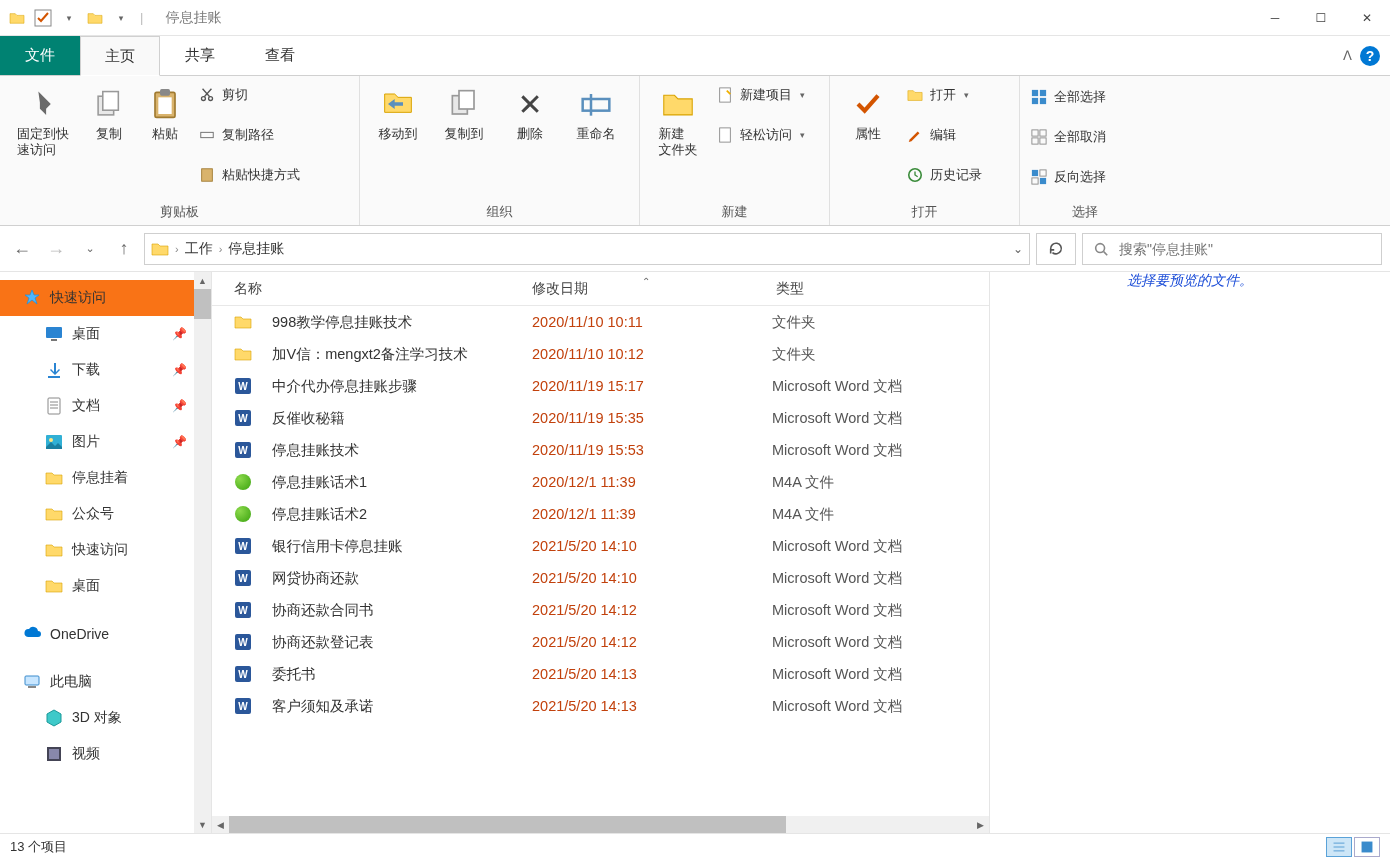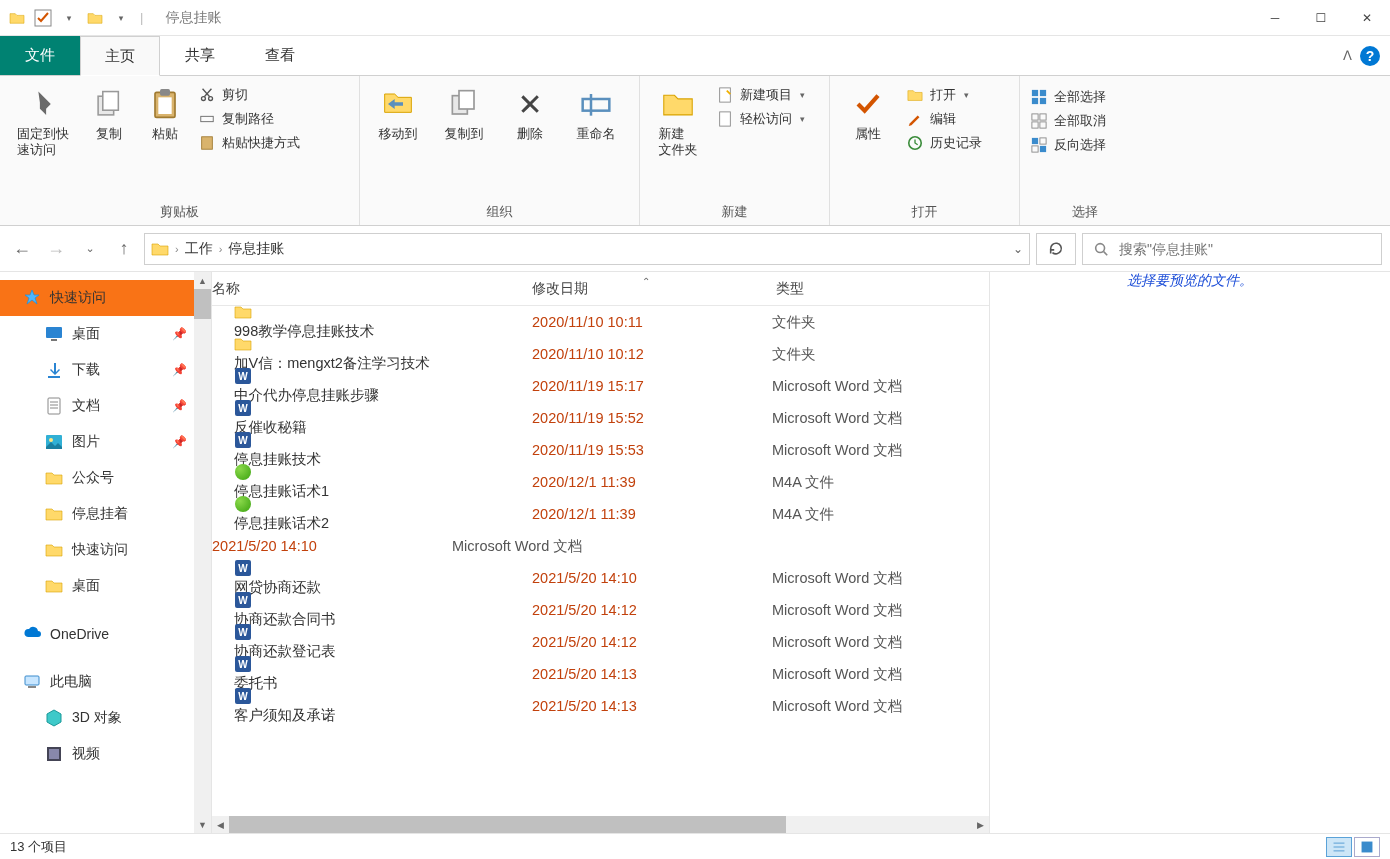--- a/index.html
+++ b/index.html
@@ -19,21 +19,21 @@
 .tabs-row .ribbon-right { margin-left: auto; display: flex; align-items: center; padding-right: 10px; gap: 8px; }
 .help-icon { width: 20px; height: 20px; border-radius: 50%; background: #0078d4; color: #fff; display: flex; align-items: center; justify-content: center; font-weight: bold; font-size: 14px; }
 
 .ribbon { height: 150px; display: flex; background: #fafafa; border-bottom: 1px solid #d0d0d0; }
 .ribbon-group { display: flex; flex-direction: column; padding: 4px 6px 0 6px; border-right: 1px solid #e0e0e0; }
 .ribbon-group-body { flex: 1; display: flex; align-items: flex-start; gap: 2px; }
 .ribbon-group-label { text-align: center; font-size: 13px; color: #555; padding: 4px 0; }
 .rbtn-lg { display: flex; flex-direction: column; align-items: center; justify-content: flex-start; width: 64px; padding: 6px 2px; cursor: pointer; }
 .rbtn-lg .icon { width: 36px; height: 36px; display: flex; align-items: center; justify-content: center; margin-bottom: 4px; }
 .rbtn-lg .label { font-size: 13px; text-align: left; line-height: 1.25; }
-.rbtn-sm-col { display: flex; flex-direction: column; gap: 6px; padding: 6px 4px; }
+.rbtn-sm-col { display: flex; flex-direction: column; gap: 22px; padding: 6px 4px; }
 .rbtn-sm { display: flex; align-items: center; gap: 6px; font-size: 13px; cursor: pointer; white-space: nowrap; }
 .rbtn-sm .icon { width: 18px; height: 18px; display: flex; align-items: center; justify-content: center; }
 
 .addrbar { height: 46px; display: flex; align-items: center; border-bottom: 1px solid #e5e5e5; padding: 0 8px; gap: 6px; }
 .nav-btn { width: 28px; height: 28px; display: flex; align-items: center; justify-content: center; color: #6a6a6a; font-size: 18px; cursor: pointer; }
 .address-box { flex: 1; height: 32px; border: 1px solid #cfcfcf; display: flex; align-items: center; padding: 0 6px; gap: 4px; background: #fff; position: relative; }
 .address-box .crumb { display: flex; align-items: center; gap: 4px; cursor: pointer; font-size: 14px; }
 .address-box .sep { color: #888; font-size: 11px; padding: 0 2px; }
 .address-box .dropdown-caret { margin-left: auto; color: #666; font-size: 12px; cursor: pointer; }
 .refresh-box { width: 40px; height: 32px; border: 1px solid #cfcfcf; display: flex; align-items: center; justify-content: center; cursor: pointer; }
@@ -47,27 +47,27 @@
 .navpane-scrollbar .sb-thumb { width: 100%; height: 30px; background: #c0c0c0; }
 .nav-item { display: flex; align-items: center; height: 36px; padding-left: 28px; gap: 8px; font-size: 14px; cursor: pointer; position: relative; }
 .nav-item.selected { background: #f97316; }
 .nav-item .pin { position: absolute; right: 24px; color: #6a6a6a; font-size: 12px; }
 .nav-item.top { padding-left: 22px; font-weight: normal; }
 .nav-item .icon { width: 20px; height: 18px; display: flex; align-items: center; justify-content: center; }
 .nav-item.sub { padding-left: 44px; }
 
 .file-area { flex: 1; display: flex; flex-direction: column; border-right: 1px solid #e5e5e5; position: relative; min-width: 0; }
 .file-header { display: flex; height: 34px; align-items: center; border-bottom: 1px solid #e8e8e8; font-size: 14px; color: #444; position: relative; }
-.col-name { width: 320px; }
+.col-name { width: 320px; padding-left: 22px; }
 .col-date { width: 240px; position: relative; }
 .col-type { flex: 1; padding-left: 4px; }
 .sort-ind { position: absolute; left: 110px; top: -4px; font-size: 10px; color: #666; }
 .file-list { flex: 1; overflow: hidden; }
 .file-row { display: flex; height: 32px; align-items: center; font-size: 14.5px; cursor: pointer; }
-.file-row .c-name { width: 320px; padding-left: 22px; display: flex; gap: 1px; white-space: nowrap; overflow: hidden; flex-direction: column; }
+.file-row .c-name { width: 320px; padding-left: 22px; display: flex; gap: 20px; white-space: nowrap; overflow: hidden; }
 .file-row .c-date { width: 240px; color: #c2410c; }
 .file-row .c-type { flex: 1; color: #555; white-space: nowrap; overflow: hidden; }
 .file-row .icon { width: 18px; height: 18px; display: flex; align-items: center; justify-content: center; flex-shrink: 0; }
 .hscroll { height: 17px; background: #f0f0f0; display: flex; align-items: center; }
 .hscroll .sb-btn { width: 17px; height: 17px; display: flex; align-items: center; justify-content: center; font-size: 9px; color: #666; }
 .hscroll .sb-track { flex: 1; height: 17px; position: relative; }
 .hscroll .sb-thumb { position: absolute; left: 0; top: 0; height: 17px; width: 75%; background: #c0c0c0; }
 
 .preview-pane { width: 400px; display: flex; align-items: flex-start; justify-content: center; color: #1d4ed8; font-size: 14px; font-style: italic; }
 
@@ -481,29 +481,29 @@
         </span>
         <span>图片</span>
         <span class="pin">📌</span>
       </div>
     <div class="nav-item sub">
         <span class="icon">
           <svg viewBox="0 0 18 16" width="18">
             <use href="#folder"></use>
           </svg>
         </span>
-        <span>公众号</span>
+        <span>停息挂着</span>
       </div>
     <div class="nav-item sub">
         <span class="icon">
           <svg viewBox="0 0 18 16" width="18">
             <use href="#folder"></use>
           </svg>
         </span>
-        <span>停息挂着</span>
+        <span>公众号</span>
       </div>
     <div class="nav-item sub">
         <span class="icon">
           <svg viewBox="0 0 18 16" width="18">
             <use href="#folder"></use>
           </svg>
         </span>
         <span>快速访问</span>
       </div>
     <div class="nav-item sub">
@@ -601,21 +601,21 @@
         </div>
         <div class="file-row">
           <div class="c-name">
             <span class="icon">
               <svg viewBox="0 0 18 18" width="18">
                 <use href="#word"></use>
               </svg>
             </span>
             <span>反催收秘籍</span>
           </div>
-          <div class="c-date">2020/11/19 15:52</div>
+          <div class="c-date">2020/11/19 15:35</div>
           <div class="c-type">Microsoft Word 文档</div>
         </div>
         <div class="file-row">
           <div class="c-name">
             <span class="icon">
               <svg viewBox="0 0 18 18" width="18">
                 <use href="#word"></use>
               </svg>
             </span>
             <span>停息挂账技术</span>
@@ -637,20 +637,28 @@
           <div class="c-name">
             <span class="icon">
               <div class="green-circle"></div>
             </span>
             <span>停息挂账话术2</span>
           </div>
           <div class="c-date">2020/12/1 11:39</div>
           <div class="c-type">M4A 文件</div>
         </div>
         <div class="file-row">
+          <div class="c-name">
+            <span class="icon">
+              <svg viewBox="0 0 18 18" width="18">
+                <use href="#word"></use>
+              </svg>
+            </span>
+            <span>银行信用卡停息挂账</span>
+          </div>
           <div class="c-date">2021/5/20 14:10</div>
           <div class="c-type">Microsoft Word 文档</div>
         </div>
         <div class="file-row">
           <div class="c-name">
             <span class="icon">
               <svg viewBox="0 0 18 18" width="18">
                 <use href="#word"></use>
               </svg>
             </span>

